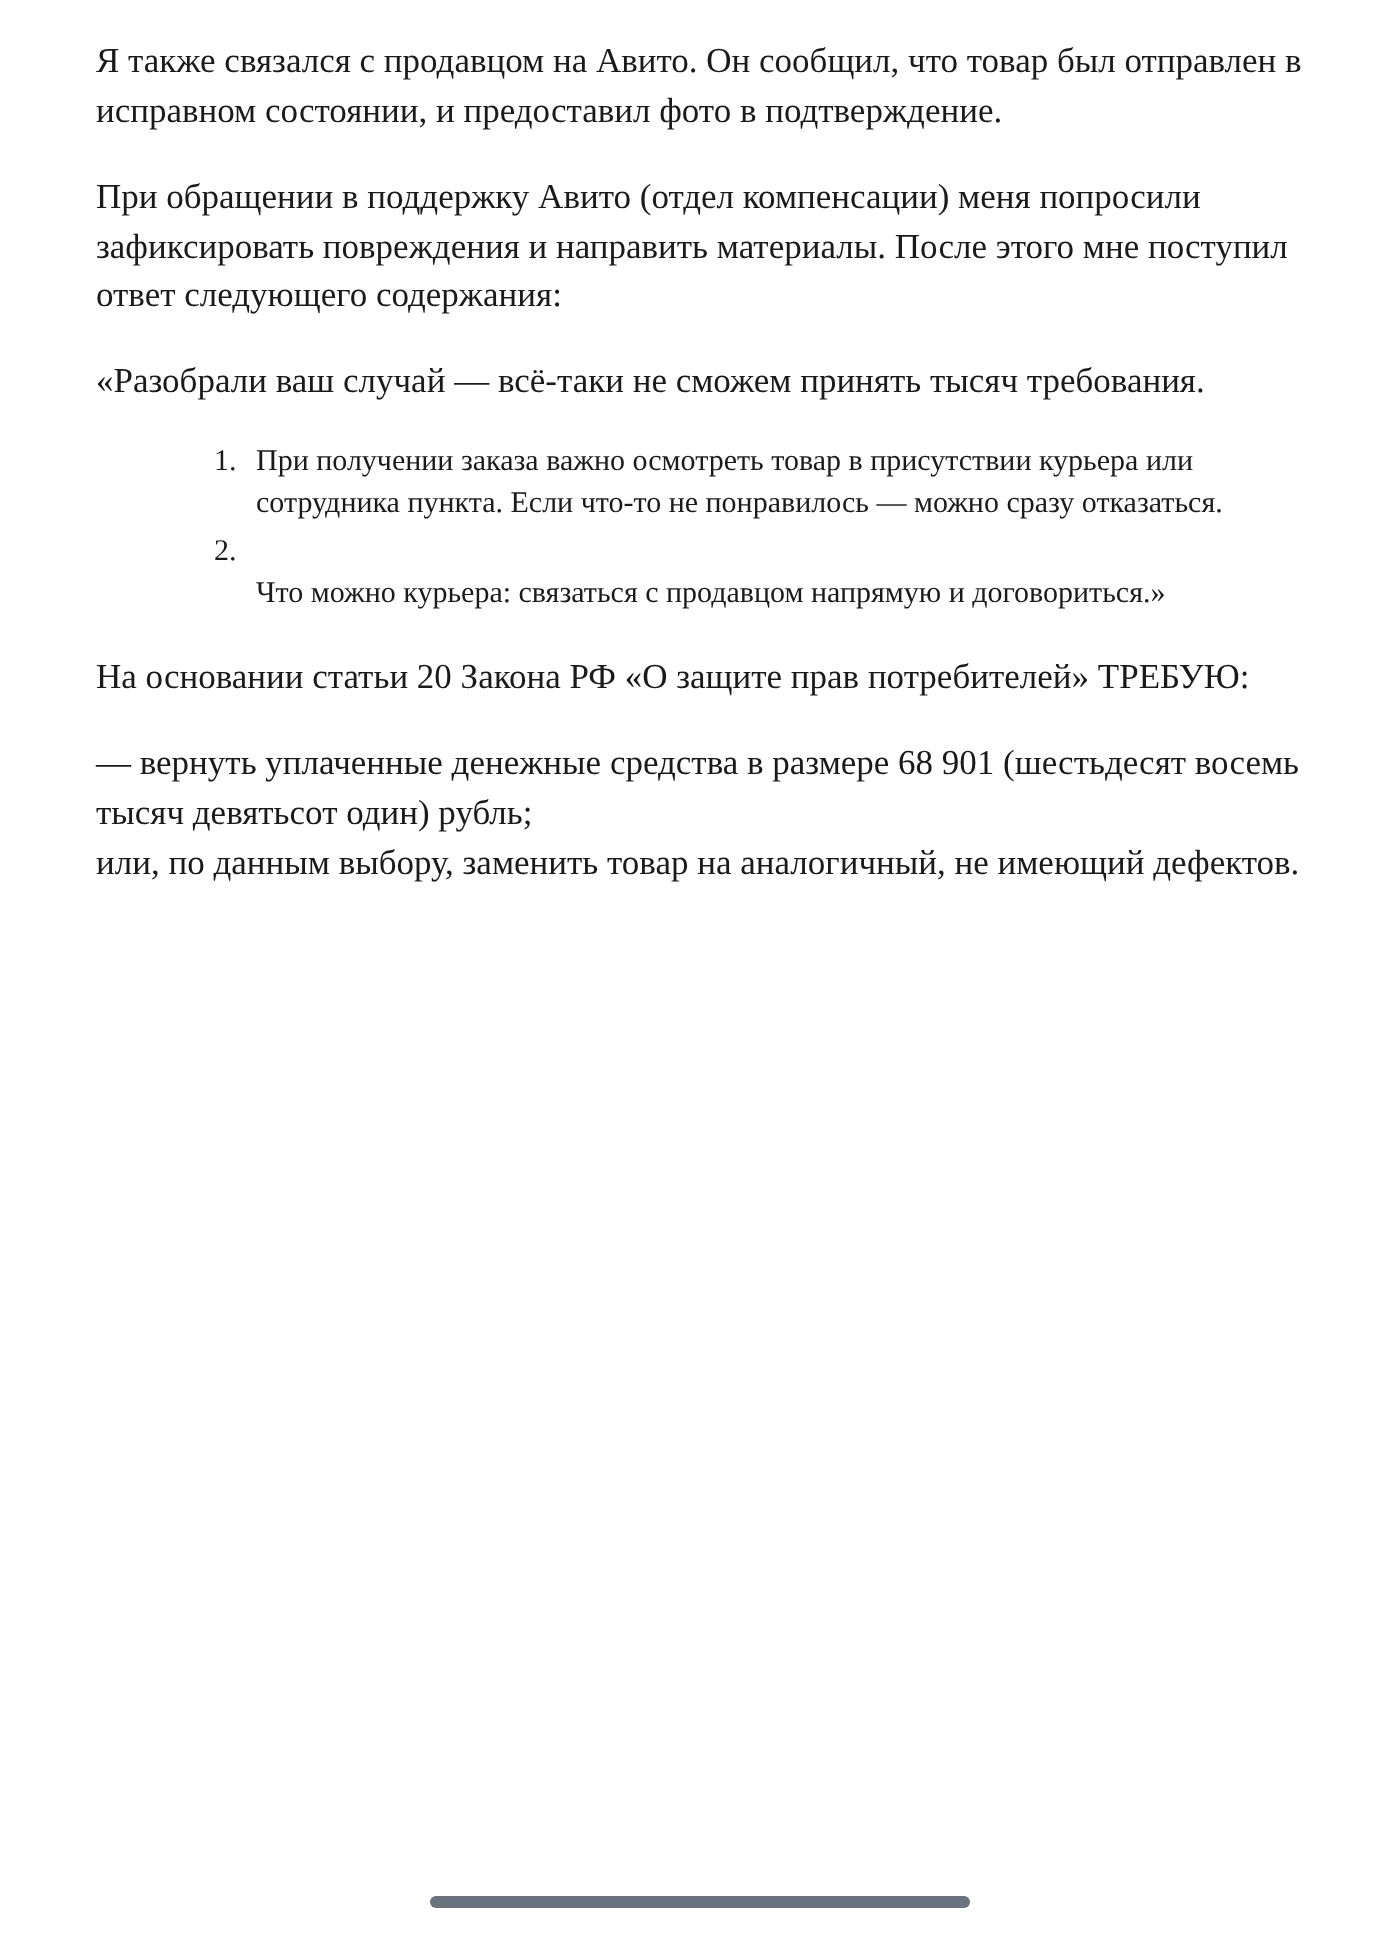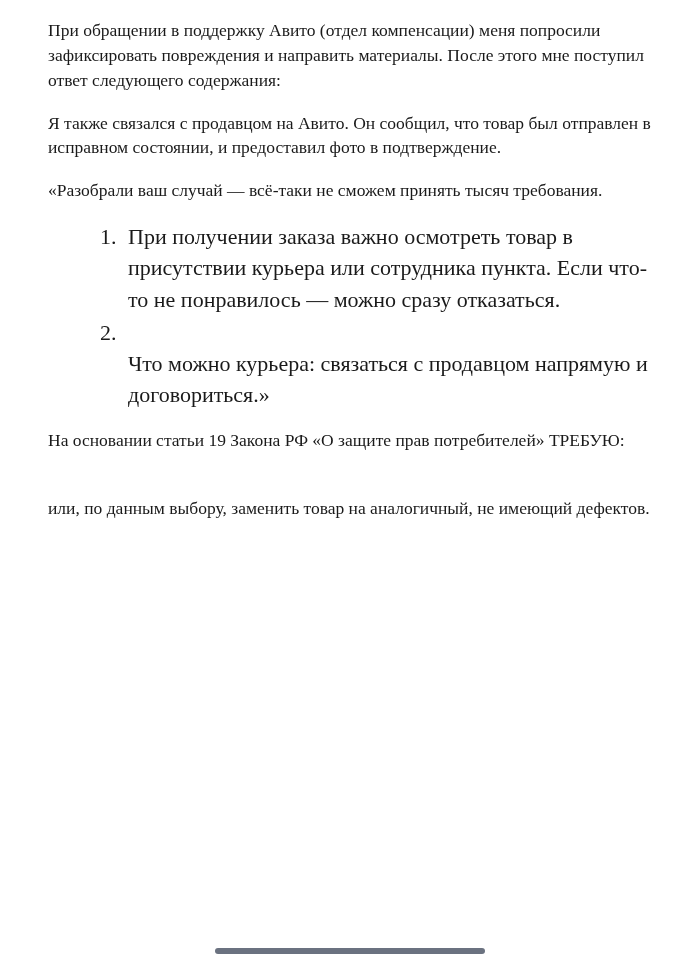--- a/index.html
+++ b/index.html
@@ -22,21 +22,21 @@
   }
   p.para {
     margin: 0 0 18px 0;
     font-size: 17.5px;
     line-height: 1.42;
     text-align: left;
   }
   ol.claim-list {
     margin: 0 0 18px 0;
     padding-left: 74px;
-    font-size: 22px;
+    font-size: 15px;
     line-height: 1.42;
   }
   ol.claim-list li {
     margin-bottom: 2px;
     padding-left: 6px;
   }
   .bold {
     font-weight: normal;
   }
   .home-indicator {
@@ -48,35 +48,35 @@
     height: 6px;
     border-radius: 3px;
     background: #6b7280;
   }
 </style>
 </head>
 <body>
 
 <div class="page">
 
+  <p class="para">Я также связался с продавцом на Авито. Он сообщил, что товар был отправлен в исправном состоянии, и предоставил фото в подтверждение.</p>
+
   <p class="para">При обращении в поддержку Авито (отдел компенсации) меня попросили зафиксировать повреждения и направить материалы. После этого мне поступил ответ следующего содержания:</p>
-
-  <p class="para">Я также связался с продавцом на Авито. Он сообщил, что товар был отправлен в исправном состоянии, и предоставил фото в подтверждение.</p>
 
   <p class="para">«Разобрали ваш случай — всё-таки не сможем принять тысяч требования.</p>
 
   <ol class="claim-list">
     <li>При получении заказа важно осмотреть товар в присутствии курьера или сотрудника пункта. Если что-то не понравилось — можно сразу отказаться.</li>
     <li>
       <br>
       <span>Что можно курьера: связаться с продавцом напрямую и договориться.»</span>
     </li>
   </ol>
 
 
-  <p class="para"><span>На основании статьи 19 Закона РФ «О защите прав потребителей» </span><span class="bold">ТРЕБУЮ</span><span>:</span></p>
+  <p class="para"><span>На основании статьи 20 Закона РФ «О защите прав потребителей» </span><span class="bold">ТРЕБУЮ</span><span>:</span></p>
 
-  <p class="para"><br><span class="bold">или</span><span>, по данным выбору, заменить товар на аналогичный, не имеющий дефектов.</span></p>
+  <p class="para"><span>— вернуть уплаченные денежные средства в размере 68 901 (шестьдесят восемь тысяч девятьсот один) рубль;</span><br><span class="bold">или</span><span>, по данным выбору, заменить товар на аналогичный, не имеющий дефектов.</span></p>
 
 
 </div>
 
 <div class="home-indicator"></div>
 
 </body></html>

